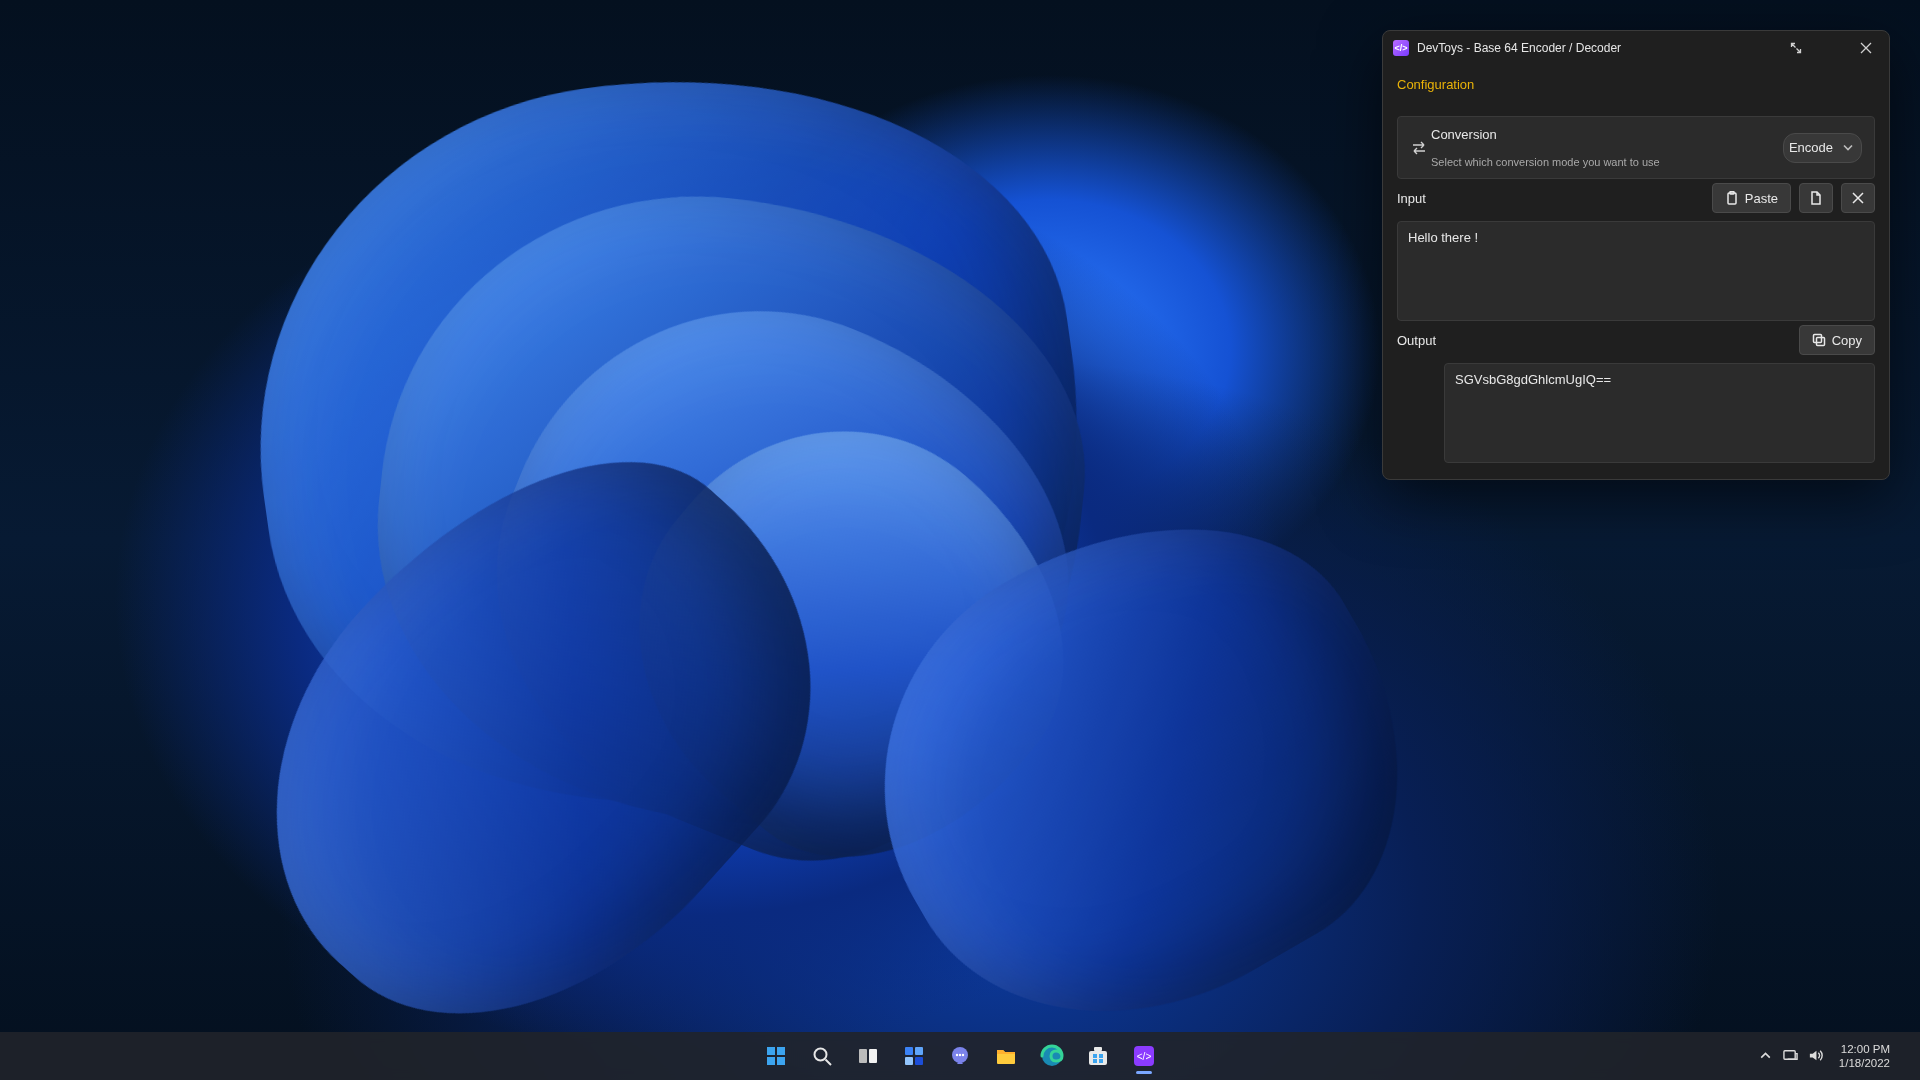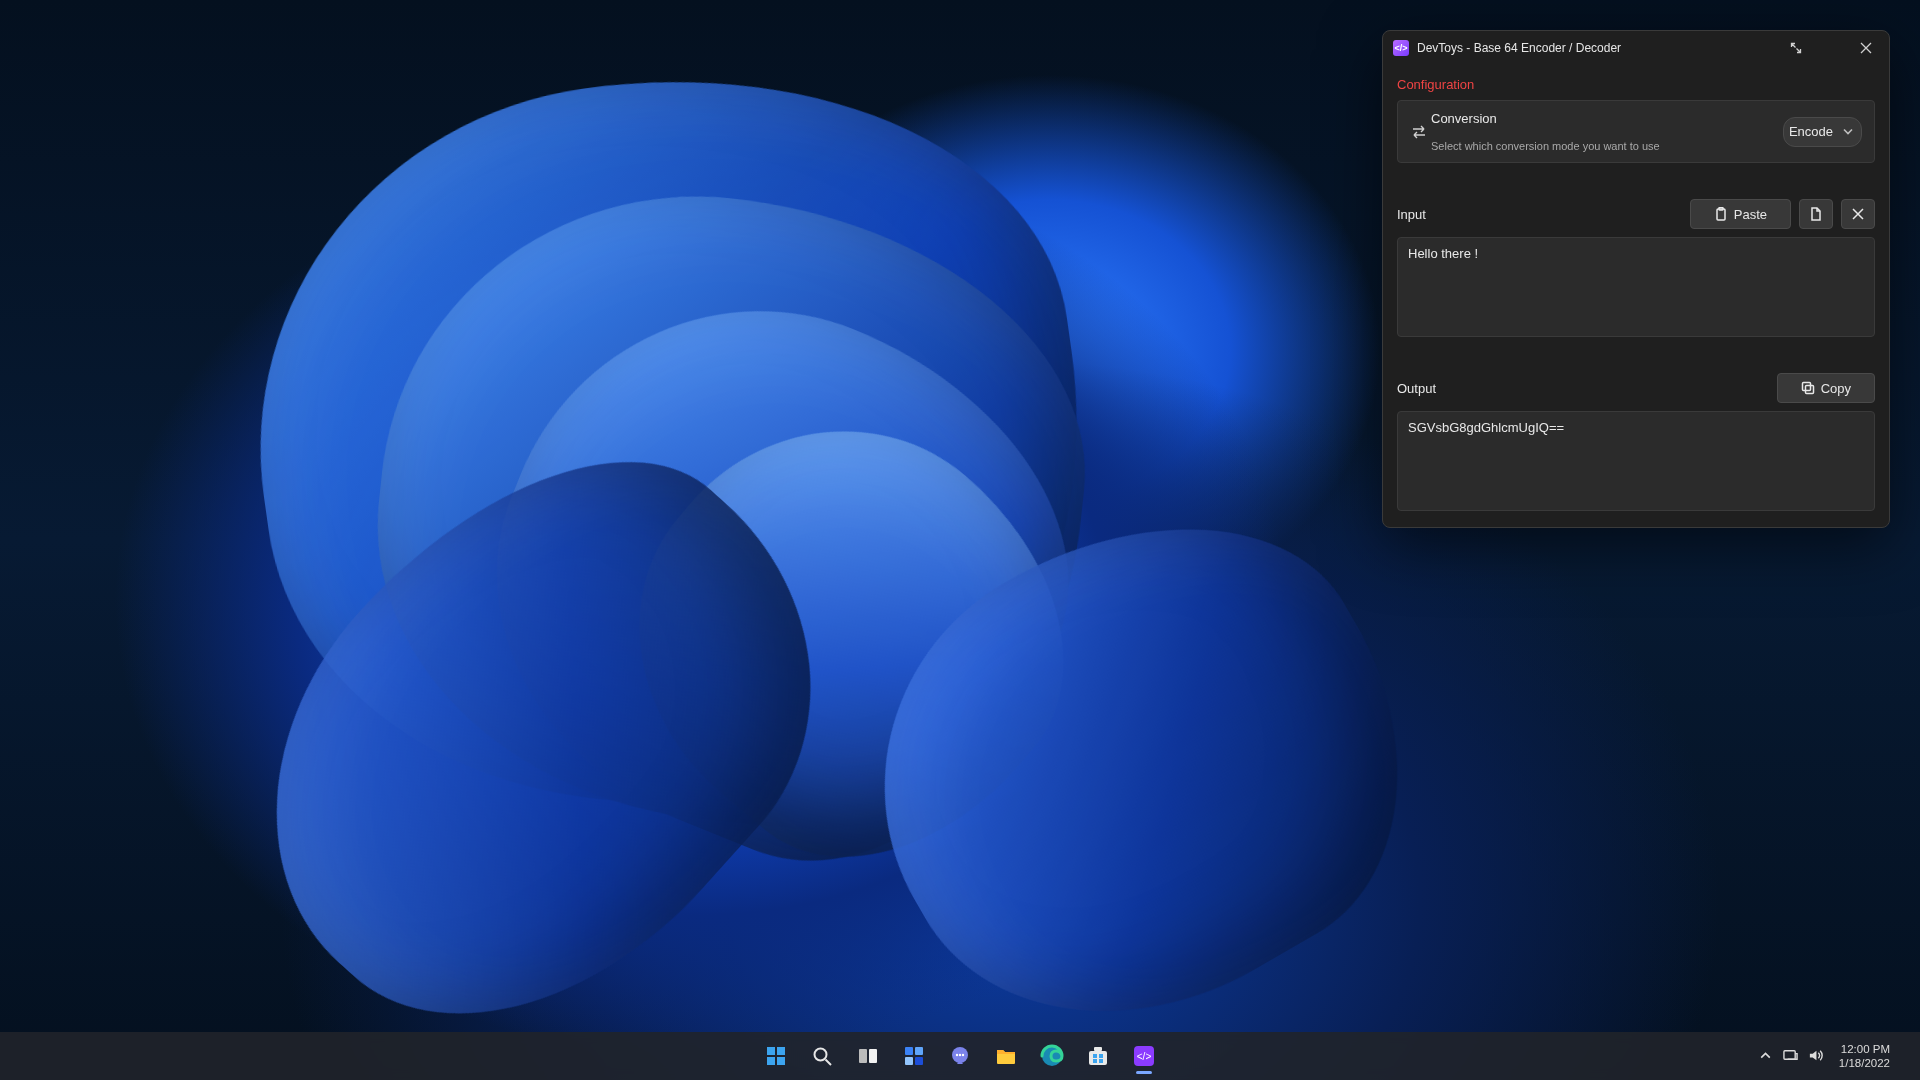--- a/index.html
+++ b/index.html
@@ -60,21 +60,21 @@
   .titlebar-btn {
     width: 46px; height: 34px;
     display:flex;align-items:center;justify-content:center;
     color:#d0d0d0;
   }
   .titlebar-btn.expand{ width:34px; margin-right:30px;}
   .titlebar-btn svg{ width:12px; height:12px; stroke:currentColor; fill:none; stroke-width:1.3;}
 
   .app-body { padding: 6px 14px 16px 14px; }
   .section-label {
-    font-size: 13px; color: #ef4444; margin: 6px 0 8px 0;
+    font-size: 13px; color: #eab308; margin: 6px 0 24px 0;
   }
   .config-card {
     background: #2b2b2b;
     border: 1px solid #3a3a3a;
     border-radius: 4px;
     padding: 10px 12px;
     display: flex; align-items: center; gap: 3px;
   }
   .swap-icon { width:18px; height:18px; color:#d0d0d0; flex:0 0 auto;}
   .swap-icon svg{ width:18px; height:18px; stroke:currentColor; fill:none; stroke-width:1.4;}
@@ -85,38 +85,38 @@
     background:#383838; border:1px solid #4a4a4a; border-radius:12px;
     height:30px; padding: 0 28px 0 5px;
     display:flex; align-items:center; position:relative;
     font-size:13px; color:#e8e8e8;
   }
   .mode-select .chev{ position:absolute; right:8px; top:50%; transform:translateY(-50%); color:#bdbdbd;}
   .mode-select .chev svg{width:10px;height:10px;stroke:currentColor;fill:none;stroke-width:1.6;}
 
   .io-header {
     display:flex; align-items:center; justify-content:space-between;
-    margin-top: 36px;
+    margin-top: 4px;
   }
   .io-header .lbl{ font-size:13px; }
   .io-actions{ display:flex; gap:8px; }
   .btn {
     background:#383838; border:1px solid #4a4a4a; border-radius:4px;
-    height:30px; padding:0 23px; display:flex; align-items:center; gap:6px;
+    height:30px; padding:0 12px; display:flex; align-items:center; gap:6px;
     font-size:13px; color:#e8e8e8;
   }
   .btn.icononly{ width:34px; padding:0; justify-content:center;}
   .btn svg{ width:14px; height:14px; stroke:currentColor; fill:none; stroke-width:1.5;}
   .textbox {
     margin-top:8px;
     background:#2b2b2b; border:1px solid #3a3a3a; border-radius:4px;
     min-height:100px; padding:8px 10px;
     font-size:13px; color:#e8e8e8;
   }
-  .textbox.output{ min-height:100px; }
+  .textbox.output{ min-height:100px;margin-left:47px; }
 
   
   .taskbar {
     position:absolute; left:0; right:0; bottom:0; height:48px;
     background: rgba(32,35,42,.9);
     backdrop-filter: blur(6px);
     display:flex; align-items:center;
   }
   .task-center{ position:absolute; left:50%; transform:translateX(-50%); display:flex; gap:6px; }
   .task-item{

